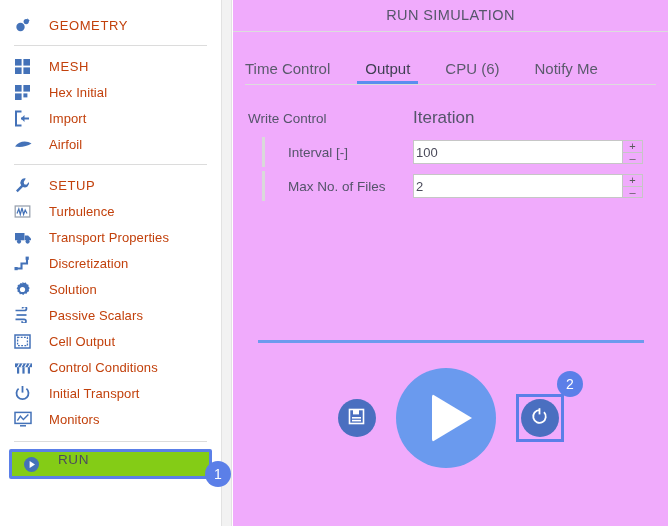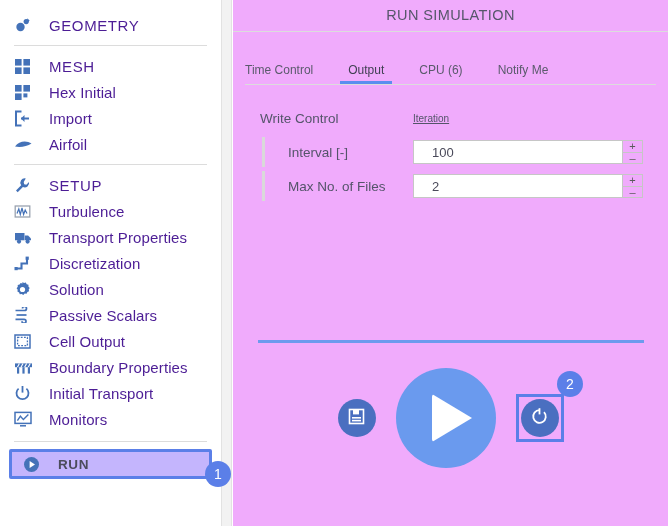--- a/index.html
+++ b/index.html
@@ -50,43 +50,41 @@
   .nav-item .ico {
     width: 26px;
     min-width: 26px;
     height: 22px;
     display: flex;
     align-items: center;
     justify-content: flex-start;
     color: #4472b8;
   }
   .nav-item .lbl {
-    font-size: 15px;
-    color: #4c1d95;
+    font-size: 13px;
+    color: #c2410c;
     letter-spacing: .1px;
     margin-left: 9px;
     white-space: nowrap;
   }
   .nav-item.head .lbl {
     letter-spacing: .6px;
   }
 
   
   #run-row {
     margin: 0 9px 0 9px;
     height: 30px;
-    background: #c4b5fd;
+    background: #84cc16;
     border: 3px solid #5b7fe8;
     border-radius: 2px;
     display: flex;
-    align-items: center;
     padding-left: 11px;
     box-sizing: border-box;
     position: relative;
-    font-weight: bold;
   }
   #run-row .lbl { font-size: 13.5px; color: #4c4c5c; margin-left: 9px; letter-spacing:.6px;}
 
   .badge {
     position: absolute;
     width: 26px;
     height: 26px;
     border-radius: 50%;
     background: #5b7fe8;
     color: #ffffff;
@@ -140,21 +138,21 @@
   #tabs {
     display: flex;
     align-items: flex-end;
     height: 36px;
     margin-top: 16px;
     padding-left: 12px;
     box-sizing: border-box;
     position: relative;
   }
   .tab {
-    font-size: 12px;
+    font-size: 15px;
     color: #5a5a6c;
     padding: 0 0 7px 0;
     margin-right: 35px;
     position: relative;
     white-space: nowrap;
   }
   .tab.active { color: #3f3f52; }
   .tab.active::after {
     content: "";
     position: absolute;
@@ -171,64 +169,63 @@
   }
 
   
   #form {
     padding: 16px 0 0 0;
   }
   .row {
     display: flex;
     align-items: center;
     height: 34px;
-    padding-left: 27px;
+    padding-left: 15px;
     padding-right: 25px;
     box-sizing: border-box;
     position: relative;
   }
   .row .rlabel {
     font-size: 13.5px;
     color: #54546a;
     white-space: nowrap;
   }
   .row.sub { padding-left: 29px; }
   .row.sub .indent {
     width: 3px;
     height: 30px;
     background: #d9d9d9;
     flex: 0 0 3px;
     margin-right: 23px;
   }
   .row .rvalue {
     position: absolute;
     left: 180px;
-    font-size: 10px;
+    font-size: 17px;
     color: #54546a;
-    text-decoration: underline;
   }
 
   
   .spin {
     position: absolute;
     left: 180px;
     right: 25px;
     height: 24px;
     display: flex;
   }
   .spin .txt {
     flex: 1;
     border: 1px solid #c6c6c6;
     border-right: none;
     box-sizing: border-box;
     height: 24px;
     line-height: 22px;
     font-size: 13px;
     color: #4a4a5a;
-    padding-left: 18px;
+    padding-left: 2px;
     background: #ffffff;
     font-family: "Liberation Sans", sans-serif;
   }
   .spin .btns {
     width: 21px;
     display: flex;
     flex-direction: column;
   }
   .spin .btns div {
     flex: 1;
@@ -460,21 +457,21 @@
               <line x1="3.4" y1="7.2" x2="5.4" y2="3.4"></line>
               <line x1="7" y1="7.2" x2="9" y2="3.4"></line>
               <line x1="10.6" y1="7.2" x2="12.6" y2="3.4"></line>
               <line x1="14.2" y1="7.2" x2="16.2" y2="3.4"></line>
             </g>
             <rect x="3" y="7.2" width="2.2" height="6.4" fill="#4472b8"></rect>
             <rect x="13.8" y="7.2" width="2.2" height="6.4" fill="#4472b8"></rect>
             <rect x="8.4" y="7.2" width="2.2" height="6.4" fill="#4472b8"></rect>
           </svg>
         </span>
-        <span class="lbl">Boundary Properties</span>
+        <span class="lbl">Control Conditions</span>
       </div>
 
       <div class="nav-item">
         <span class="ico">
           <svg width="17" height="17" viewBox="0 0 17 17">
             <path d="M4.6 3.6 a6 6 0 1 0 7.8 0" fill="none" stroke="#4472b8" stroke-width="1.8"></path>
             <line x1="8.5" y1="1" x2="8.5" y2="7.6" stroke="#4472b8" stroke-width="1.8"></line>
           </svg>
         </span>
         <span class="lbl">Initial Transport</span>

